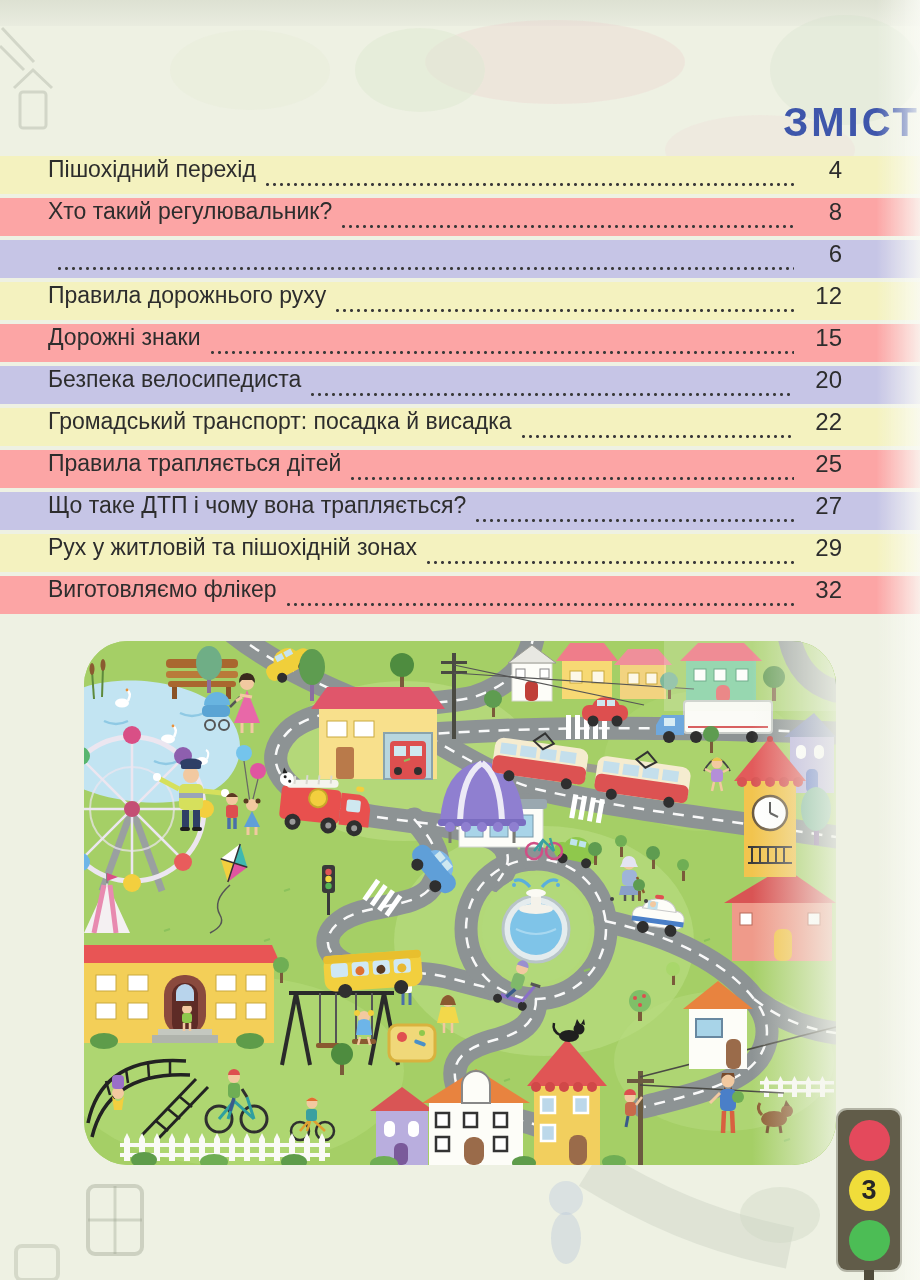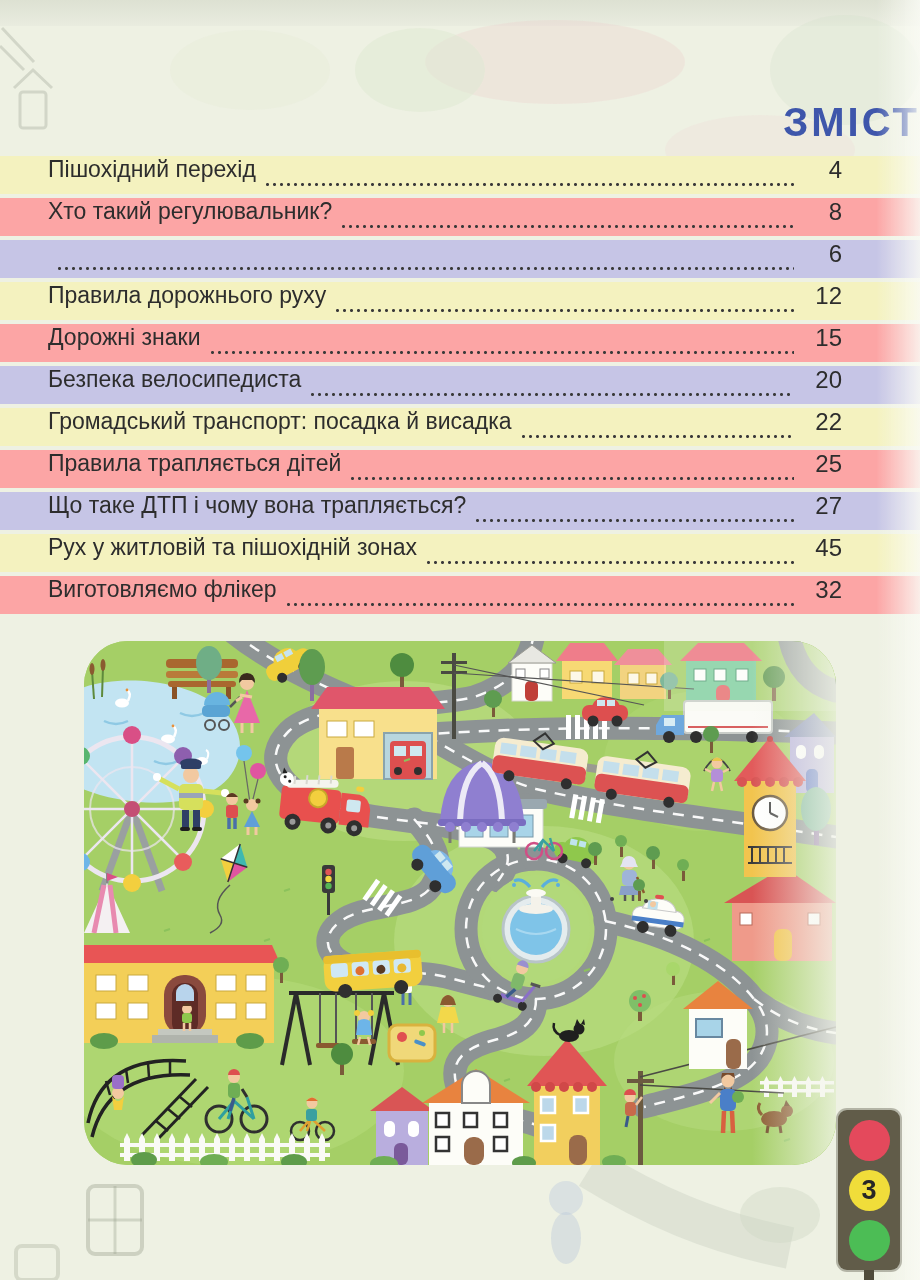--- a/index.html
+++ b/index.html
@@ -114,21 +114,21 @@
     <span class="toc-page">25</span>
   </div>
   <div class="toc-row">
     <span class="toc-label">Що таке ДТП і чому вона трапляється?</span>
     <span class="toc-dots"></span>
     <span class="toc-page">27</span>
   </div>
   <div class="toc-row">
     <span class="toc-label">Рух у житловій та пішохідній зонах</span>
     <span class="toc-dots"></span>
-    <span class="toc-page">45</span>
+    <span class="toc-page">29</span>
   </div>
   <div class="toc-row">
     <span class="toc-label">Виготовляємо флікер</span>
     <span class="toc-dots"></span>
     <span class="toc-page">32</span>
   </div>
 </div>
 
 <div class="illustration">
 <svg width="752" height="524" viewBox="0 0 752 524">

